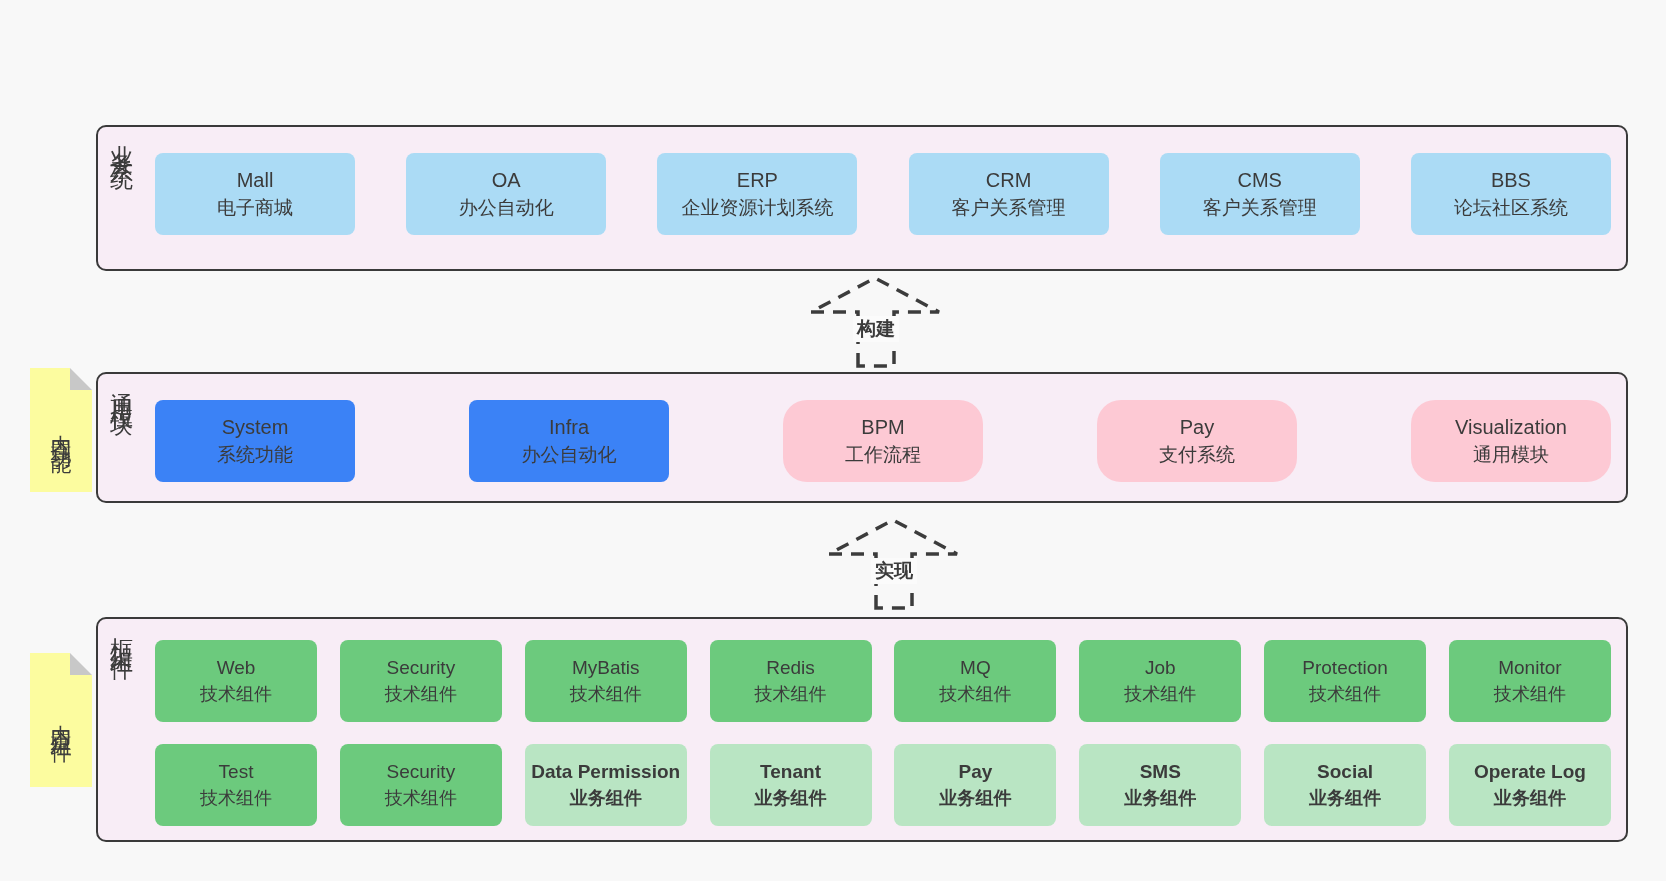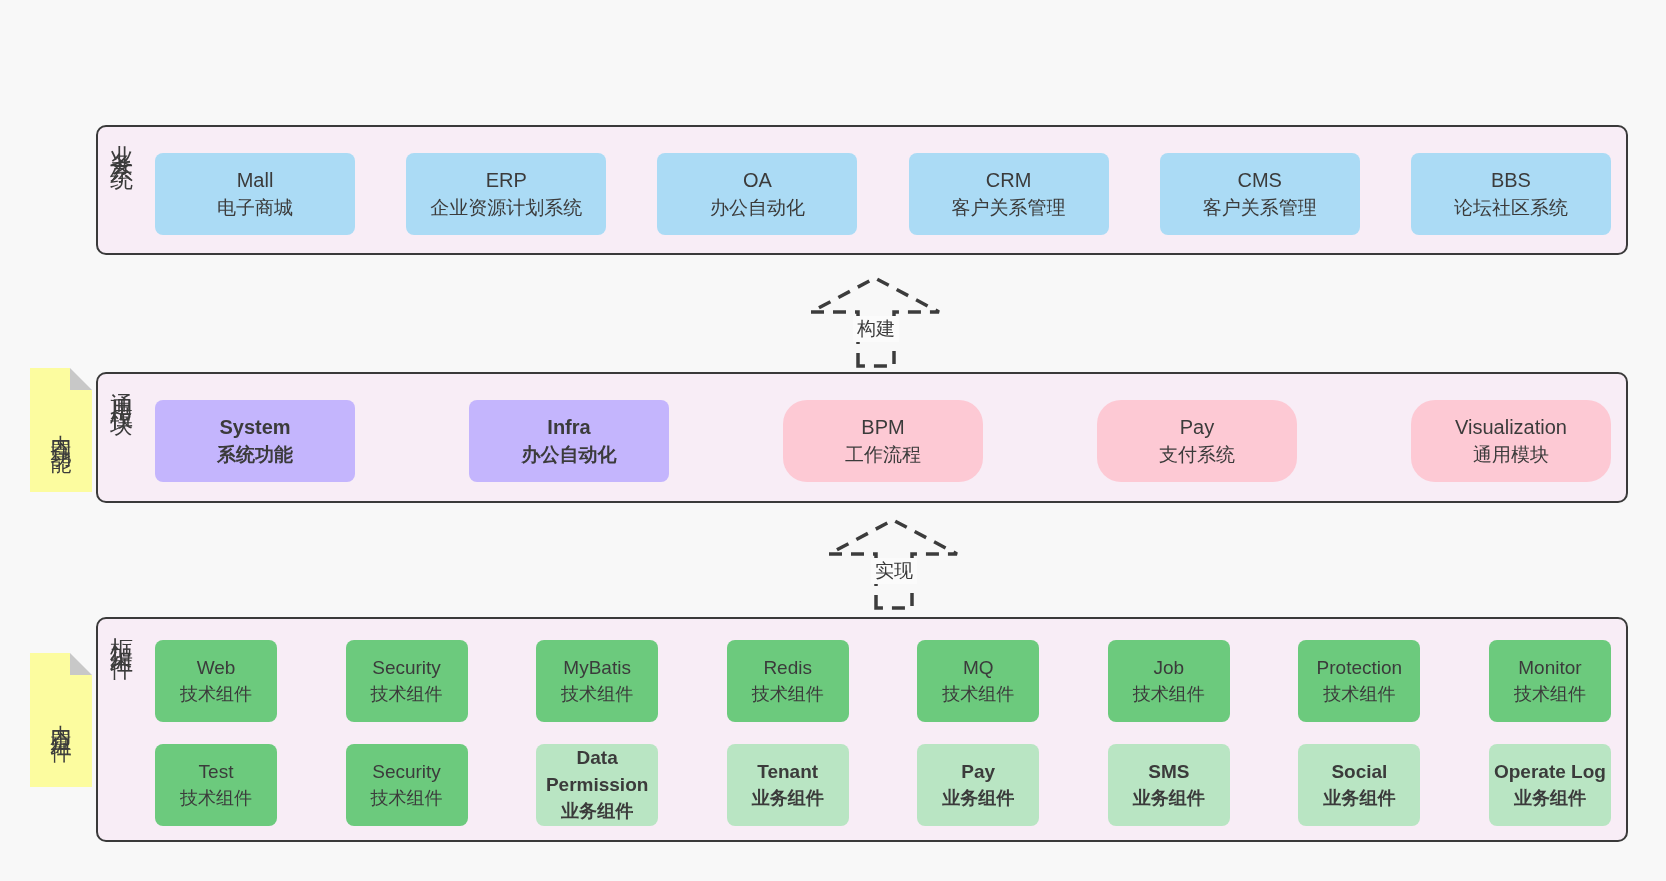--- a/index.html
+++ b/index.html
@@ -7,21 +7,21 @@
     width:1666px;height:881px;position:relative;overflow:hidden;
     background:#f8f8f8;
     font-family:"Liberation Sans","DejaVu Sans",sans-serif;
     color:#3b3b3b;
   }
   .band{
     position:absolute;left:96px;width:1532px;
     background:#f8edf6;border:2px solid #3a3a3a;border-radius:10px;
     box-sizing:border-box;z-index:2;
   }
-  .band-1{top:125px;height:130px;}
+  .band-1{top:125px;height:146px;}
   .band-2{top:372px;height:131px;}
   .band-3{top:617px;height:225px;}
   .band-label{
     position:absolute;left:9px;top:0;height:100%;
     display:flex;align-items:center;
     writing-mode:vertical-rl;text-orientation:upright;
     font-size:23px;letter-spacing:7px;color:#3b3b3b;white-space:nowrap;
   }
   .cards{
     position:absolute;left:57px;right:15px;
@@ -29,68 +29,68 @@
   }
   .band-1 .cards,.band-2 .cards{top:26px;}
   .band-3 .cards-row-1{top:21px;}
   .band-3 .cards-row-2{top:125px;}
   .card{
     height:82px;border-radius:8px;
     display:flex;flex-direction:column;align-items:center;justify-content:center;
     text-align:center;line-height:1.42;
   }
   .card-wide{width:200px;font-size:20px;}
-  .card-narrow{width:122px;font-size:19px;}
+  .card-narrow{width:162px;font-size:19px;}
   .card .sub{font-size:0.95em;text-align:right;}
   .c-blue{background:#abdbf5;}
-  .c-red{background:#c4b5fd;font-weight:bold;}
+  .c-red{background:#3b82f6;}
   .c-pink{background:#fdc9d4;border-radius:24px;}
   .c-green{background:#6cca7d;}
   .c-lgreen{background:#b9e5c3;font-weight:bold;}
   .sticky{
     position:absolute;width:62px;background:#fcfc9f;z-index:1;
     display:flex;align-items:center;justify-content:center;
   }
   .sticky-1{left:30px;top:368px;height:124px;}
   .sticky-2{left:30px;top:653px;height:134px;}
   .sticky::after{
     content:'';position:absolute;top:0;right:0;width:0;height:0;
     border-style:solid;border-width:0 22px 22px 0;
     border-color:#f8f8f8 #f8f8f8 #c8c8c8 #c8c8c8;
   }
   .sticky-text{
     writing-mode:vertical-rl;text-orientation:upright;
     font-size:21px;letter-spacing:6px;white-space:nowrap;
   }
-  .arrow{position:absolute;width:140px;height:100px;z-index:0;}
+  .arrow{position:absolute;width:140px;height:100px;z-index:0;font-weight:bold;}
   .arrow-1{left:806px;top:272px;}
   .arrow-2{left:824px;top:514px;}
   .arrow svg{position:absolute;left:0;top:0;}
   .arrow-label{
     position:absolute;left:50%;top:44px;transform:translateX(-50%);
     background:#fbfbfb;padding:0 4px;font-size:19px;z-index:3;white-space:nowrap;
   }
 </style>
 </head>
 <body>
 
 <section class="band band-1">
   <div class="band-label">业务系统</div>
   <div class="cards">
     <div class="card card-wide c-blue">
       <span>Mall</span>
       <span class="sub">电子商城</span>
     </div>
     <div class="card card-wide c-blue">
+      <span>OA</span>
+      <span class="sub">办公自动化</span>
+    </div>
+    <div class="card card-wide c-blue">
       <span>ERP</span>
       <span class="sub">企业资源计划系统</span>
-    </div>
-    <div class="card card-wide c-blue">
-      <span>OA</span>
-      <span class="sub">办公自动化</span>
     </div>
     <div class="card card-wide c-blue">
       <span>CRM</span>
       <span class="sub">客户关系管理</span>
     </div>
     <div class="card card-wide c-blue">
       <span>CMS</span>
       <span class="sub">客户关系管理</span>
     </div>
     <div class="card card-wide c-blue">

